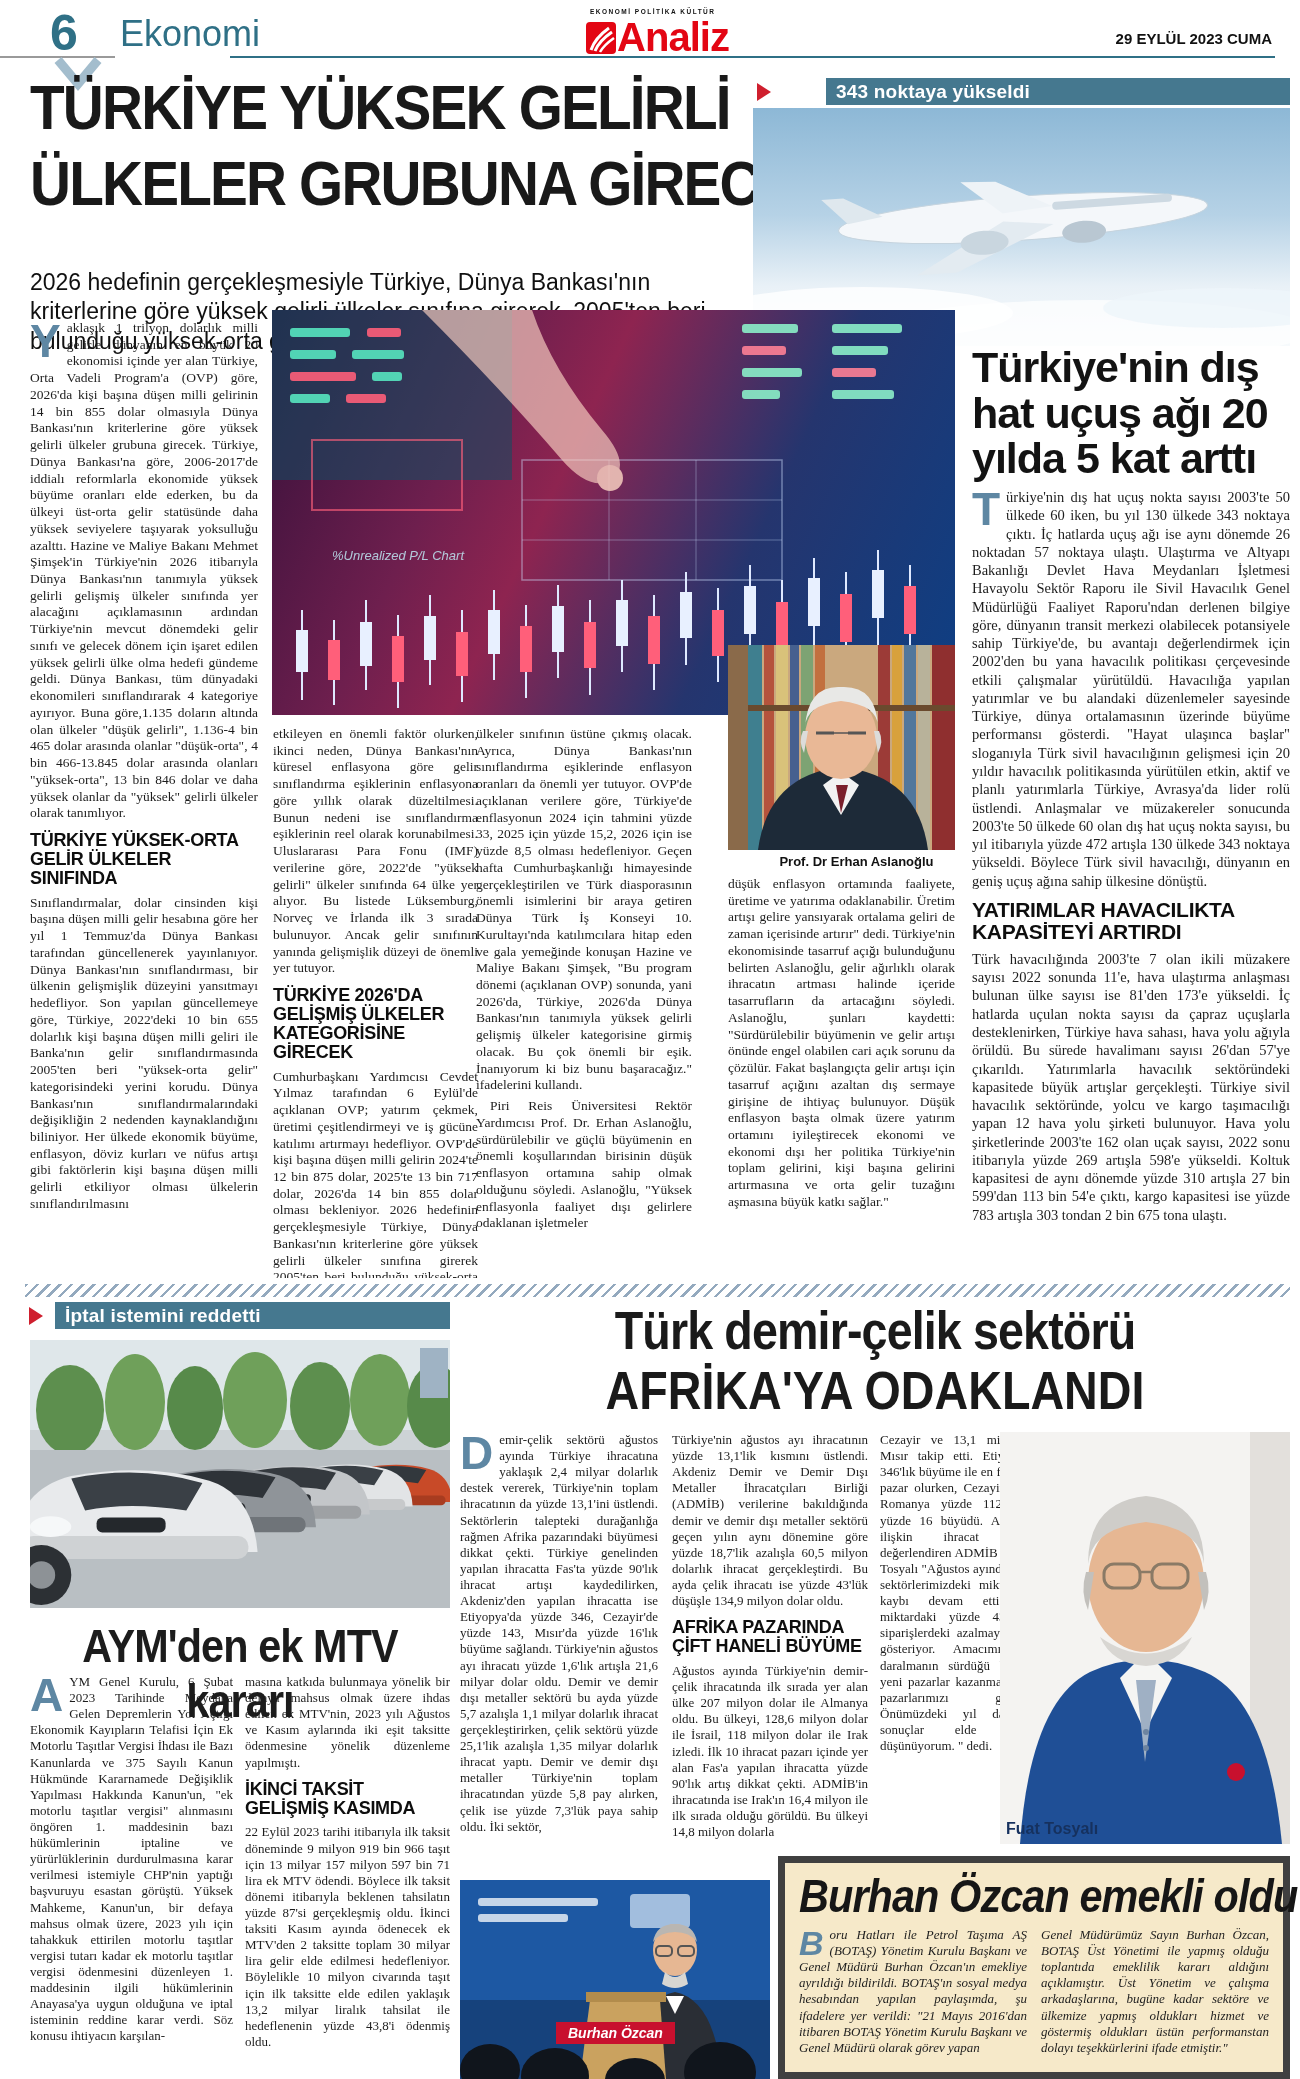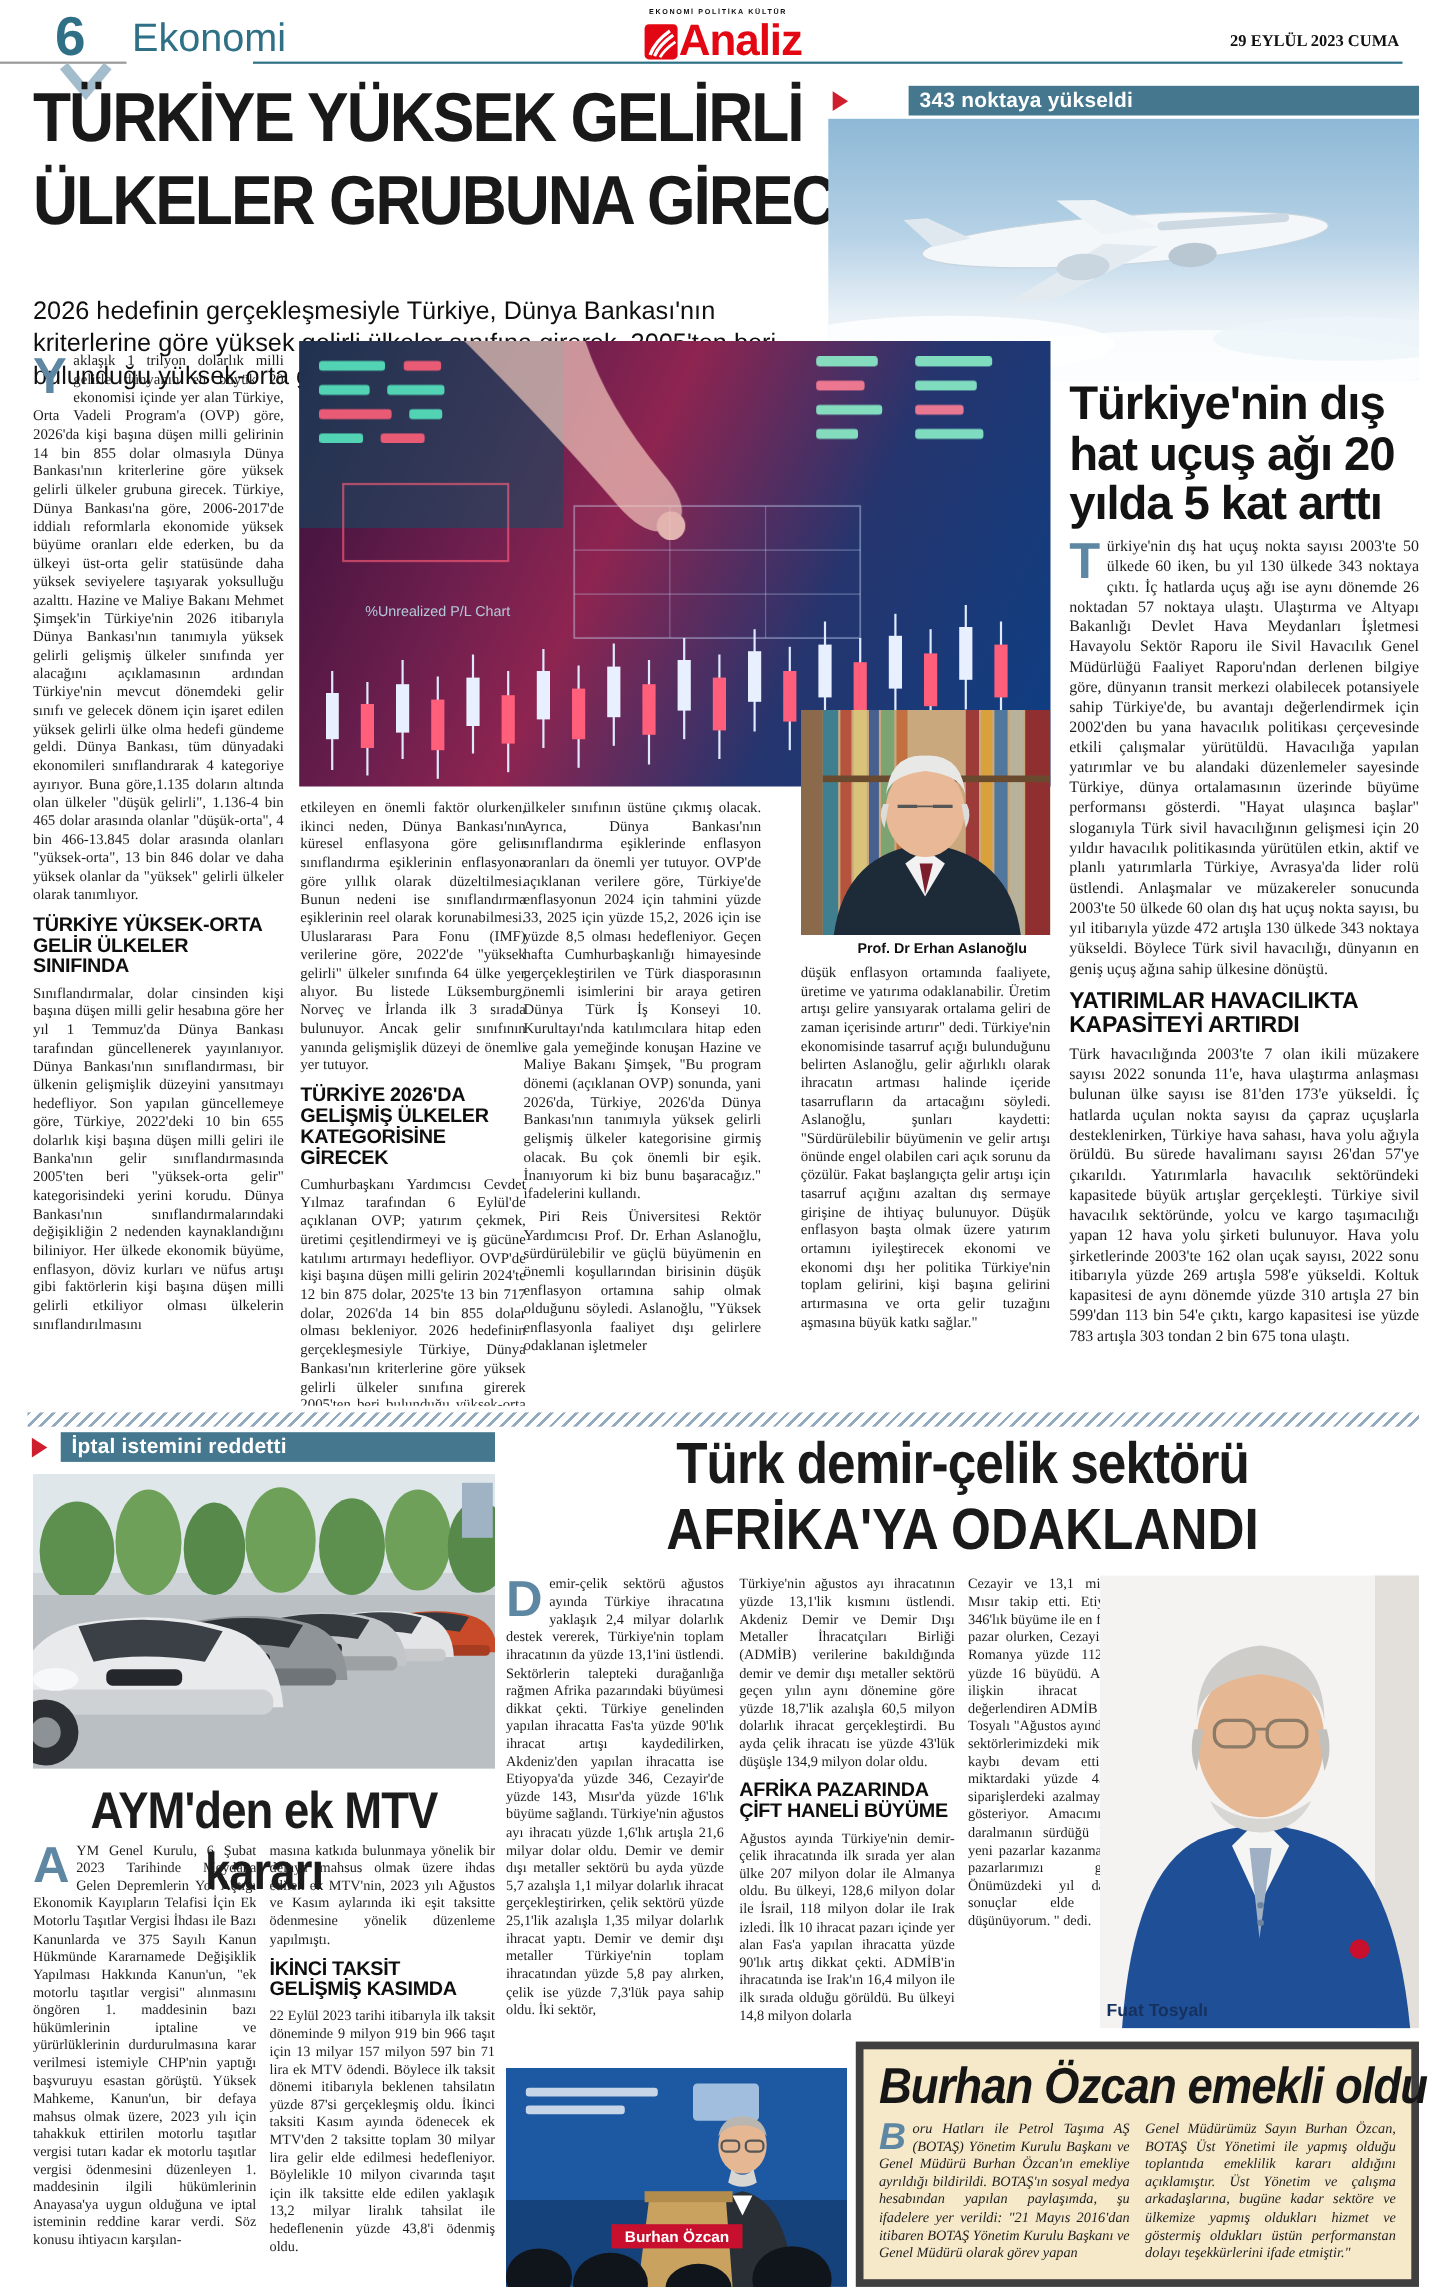--- a/index.html
+++ b/index.html
@@ -37,21 +37,21 @@
     border-left:14px solid #cf1f2e; width:0; height:0;
   }
   .banner .bar {
     flex:1; background:#45788f; color:#ffffff;
     font-family:"Liberation Sans", sans-serif; font-weight:bold; font-size:19px;
     display:flex; align-items:center; padding-left:10px; letter-spacing:0.2px;
   }
   .hatch {
     background:repeating-linear-gradient(135deg, #93a9be 0 2.5px, #ffffff 2.5px 8px);
   }
-  .photo { overflow:hidden; }
+  .photo { overflow:hidden;font-style:italic; }
   .caption-plain {
     font-family:"Liberation Sans", sans-serif; font-weight:bold; font-size:13px;
     color:#111; text-align:center;
   }
   .condensed { transform:scaleX(0.88); transform-origin:center top; }
   .condensed-left { transform:scaleX(0.9); transform-origin:left top; }
 </style>
 </head>
 <body>
 
@@ -71,21 +71,21 @@
       <svg width="32" height="36" viewBox="0 0 32 36">
         <rect x="1" y="2" width="30" height="32" rx="4" fill="#e30613"></rect>
         <path d="M6 30 Q10 18 24 8" stroke="#fff" stroke-width="3" fill="none"></path>
         <path d="M10 31 Q14 21 27 12" stroke="#fff" stroke-width="3" fill="none"></path>
         <path d="M15 32 Q19 25 29 18" stroke="#fff" stroke-width="2.5" fill="none"></path>
       </svg>
       <span class="sans" style="font-size:40px;font-weight:800;color:#e30613;letter-spacing:-1px;">Analiz</span>
     </div>
   </div>
 
-  <div class="abs sans" style="right:28px;top:30px;font-size:15px;font-weight:bold;color:#111;font-family:Liberation Serif, serif;">29 EYLÜL 2023 CUMA</div>
+  <div class="abs sans" style="right:28px;top:30px;font-size:15px;font-weight:bold;color:#111;">29 EYLÜL 2023 CUMA</div>
 
   <div class="abs headline-xl condensed-left" style="left:30px;top:76px;font-size:63px;line-height:1.0;white-space:nowrap;">TÜRKİYE YÜKSEK GELİRLİ</div>
   <div class="abs headline-xl condensed-left" style="left:30px;top:152px;font-size:63px;line-height:1.0;white-space:nowrap;">ÜLKELER GRUBUNA GİRECEK</div>
   <div class="abs sans" style="left:30px;top:268px;width:712px;font-size:23px;line-height:1.28;color:#101010;">2026 hedefinin gerçekleşmesiyle Türkiye, Dünya Bankası'nın kriterlerine göre yüksek gelirli ülkeler sınıfına girerek, 2005'ten beri bulunduğu yüksek-orta gelirli ülkeler sınıfının üstüne çıkmış olacak</div>
 
   <div class="abs banner" style="left:753px;top:78px;width:537px;gap:43px;">
     <div class="arrow-box"></div>
     <div class="bar">343 noktaya yükseldi</div>
   </div>
   <div class="abs photo" style="left:753px;top:108px;width:537px;height:238px;background:linear-gradient(180deg,#8db8d6 0%,#b6d2e6 45%,#e9f1f7 75%,#f6fafc 100%);">

